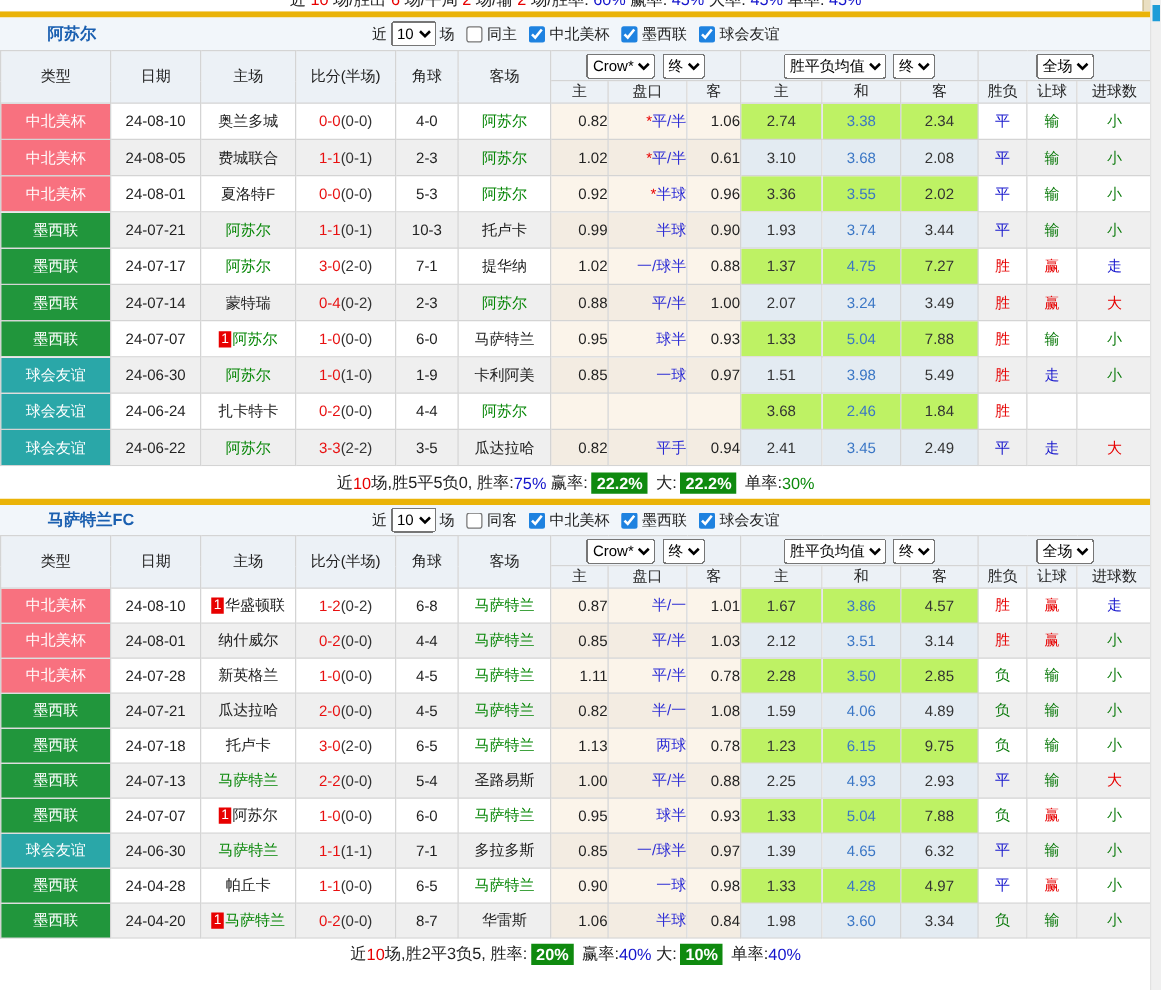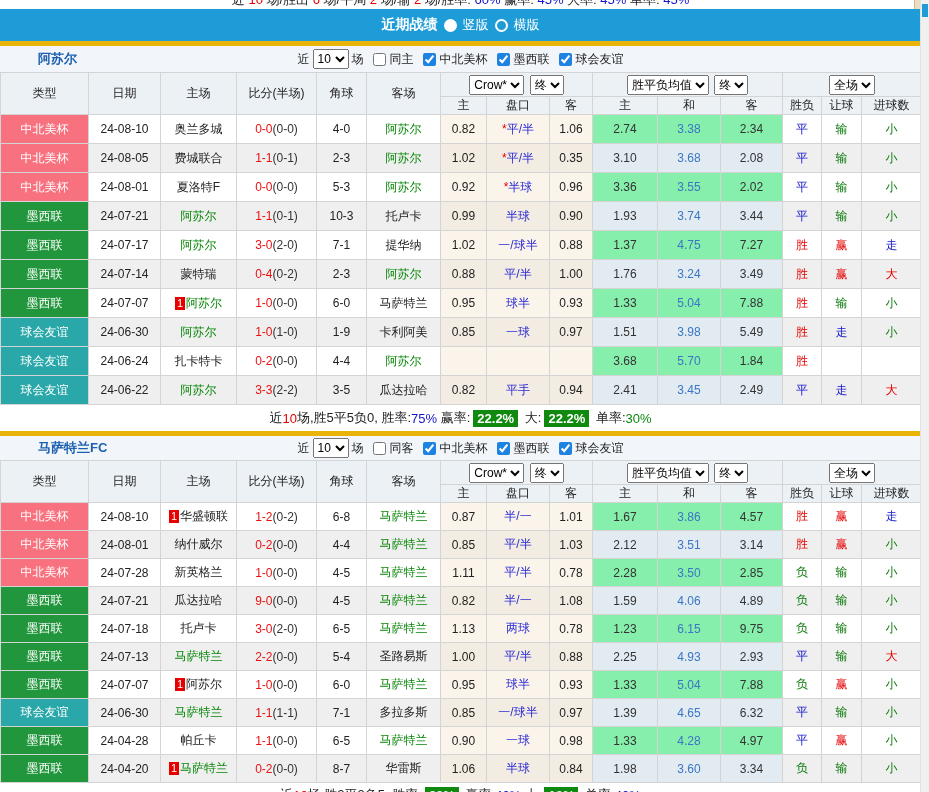--- a/index.html
+++ b/index.html
@@ -28,22 +28,22 @@
   .filters select{font-size:12px;height:20px;}
   .filters input[type=checkbox]{width:13px;height:13px;accent-color:#1E82E0;margin:0 1px 0 6px;vertical-align:middle;}
   
   table{border-collapse:collapse;table-layout:fixed;width:921px;}
   td,th{border:1px solid #D4D4D4;text-align:center;font-weight:normal;padding:0;overflow:hidden;white-space:nowrap;}
   thead th{background:#ECF1F6;}
   thead .gh{height:24px;} thead .sh{height:16px;}
   thead select{font-size:12px;height:20px;margin:0 1px;}
   .t1 tbody tr{height:29px;} .t2 tbody tr{height:28px;}
   tbody tr:nth-child(even){background:#EFEFEF;}
-  td.cream{background:#FBF4EA;} tbody tr:nth-child(even) td.cream{background:#F3ECE2;}
-  td.sky{background:#86efac;color:#333;} tbody tr:nth-child(even) td.sky{background:#E3EBF2;}
+  td.cream{background:#FBF4EA;text-align:right;} tbody tr:nth-child(even) td.cream{background:#F3ECE2;}
+  td.sky{background:#bef264;color:#333;} tbody tr:nth-child(even) td.sky{background:#E3EBF2;}
   td.sky.mid{color:#3A76C5;}
   td.lg{color:#fff;}
   .lg-concacaf{background:#F8717F;} .lg-mex{background:#21963C;} .lg-friendly{background:#2AA7A8;}
   tbody tr:nth-child(even) td.lg-concacaf{background:#F8717F;}
   tbody tr:nth-child(even) td.lg-mex{background:#21963C;}
   tbody tr:nth-child(even) td.lg-friendly{background:#2AA7A8;}
   .tm-g{color:#068606;}
   .sc-r{color:#E81010;} .sc-h{color:#333;}
   .num-badge{display:inline-block;background:#E80000;color:#fff;font-size:11px;line-height:13px;height:13px;padding:0 2px;margin-right:1px;vertical-align:middle;}
   .star{color:#E80000;} .hand{color:#2B2BD5;}
@@ -58,27 +58,20 @@
 </head>
 <body>
 
 <div class="content">
 
   <div class="top-strip">
     <div class="top-line"><span class="seg-k">近 </span><span class="seg-r">10</span><span class="seg-k"> 场/胜出 </span><span class="seg-r">6</span><span class="seg-k"> 场/平局 </span><span class="seg-r">2</span><span class="seg-k"> 场/输 </span><span class="seg-r">2</span><span class="seg-k"> 场/胜率: </span><span class="seg-b">60%</span><span class="seg-k"> 赢率: </span><span class="seg-b">45%</span><span class="seg-k"> 大率: </span><span class="seg-b">45%</span><span class="seg-k"> 单率: </span><span class="seg-b">45%</span></div>
     <div class="top-frag"></div>
   </div>
 
-  <div class="title-bar">
-    <span class="ttl">近期战绩</span>
-    <span class="radio sel"></span>
-    <span class="radio-lbl">竖版</span>
-    <span class="radio"></span>
-    <span class="radio-lbl">横版</span>
-  </div>
 
   <div class="team-section">
     <div class="team-bar tb1">
       <span class="team-name">阿苏尔</span>
       <div class="filters">
         <span>近</span>
         <select><option>10</option></select>
         <span>场</span>
         <input type="checkbox" style="">
         <span>同主</span>
@@ -160,21 +153,21 @@
           </tr>
           <tr>
             <td class="lg lg-concacaf">中北美杯</td>
             <td>24-08-05</td>
             <td><span>费城联合</span></td>
             <td><span class="sc-r">1-1</span><span class="sc-h">(0-1)</span></td>
             <td>2-3</td>
             <td><span class="tm-g">阿苏尔</span></td>
             <td class="cream">1.02</td>
             <td class="cream"><span class="star">*</span><span class="hand">平/半</span></td>
-            <td class="cream">0.35</td>
+            <td class="cream">0.61</td>
             <td class="sky">3.10</td>
             <td class="sky mid">3.68</td>
             <td class="sky">2.08</td>
             <td class="v-blue">平</td>
             <td class="v-green">输</td>
             <td class="v-green">小</td>
           </tr>
           <tr>
             <td class="lg lg-concacaf">中北美杯</td>
             <td>24-08-01</td>
@@ -229,21 +222,21 @@
           <tr>
             <td class="lg lg-mex">墨西联</td>
             <td>24-07-14</td>
             <td><span>蒙特瑞</span></td>
             <td><span class="sc-r">0-4</span><span class="sc-h">(0-2)</span></td>
             <td>2-3</td>
             <td><span class="tm-g">阿苏尔</span></td>
             <td class="cream">0.88</td>
             <td class="cream"><span class="hand">平/半</span></td>
             <td class="cream">1.00</td>
-            <td class="sky">1.76</td>
+            <td class="sky">2.07</td>
             <td class="sky mid">3.24</td>
             <td class="sky">3.49</td>
             <td class="v-red">胜</td>
             <td class="v-red">赢</td>
             <td class="v-red">大</td>
           </tr>
           <tr>
             <td class="lg lg-mex">墨西联</td>
             <td>24-07-07</td>
             <td><span class="num-badge">1</span><span class="tm-g">阿苏尔</span></td>
@@ -281,21 +274,21 @@
             <td class="lg lg-friendly">球会友谊</td>
             <td>24-06-24</td>
             <td><span>扎卡特卡</span></td>
             <td><span class="sc-r">0-2</span><span class="sc-h">(0-0)</span></td>
             <td>4-4</td>
             <td><span class="tm-g">阿苏尔</span></td>
             <td class="cream"></td>
             <td class="cream"></td>
             <td class="cream"></td>
             <td class="sky">3.68</td>
-            <td class="sky mid">5.70</td>
+            <td class="sky mid">2.46</td>
             <td class="sky">1.84</td>
             <td class="v-red">胜</td>
             <td></td>
             <td></td>
           </tr>
           <tr>
             <td class="lg lg-friendly">球会友谊</td>
             <td>24-06-22</td>
             <td><span class="tm-g">阿苏尔</span></td>
             <td><span class="sc-r">3-3</span><span class="sc-h">(2-2)</span></td>
@@ -443,21 +436,21 @@
             <td class="sky mid">3.50</td>
             <td class="sky">2.85</td>
             <td class="v-green">负</td>
             <td class="v-green">输</td>
             <td class="v-green">小</td>
           </tr>
           <tr>
             <td class="lg lg-mex">墨西联</td>
             <td>24-07-21</td>
             <td><span>瓜达拉哈</span></td>
-            <td><span class="sc-r">9-0</span><span class="sc-h">(0-0)</span></td>
+            <td><span class="sc-r">2-0</span><span class="sc-h">(0-0)</span></td>
             <td>4-5</td>
             <td><span class="tm-g">马萨特兰</span></td>
             <td class="cream">0.82</td>
             <td class="cream"><span class="hand">半/一</span></td>
             <td class="cream">1.08</td>
             <td class="sky">1.59</td>
             <td class="sky mid">4.06</td>
             <td class="sky">4.89</td>
             <td class="v-green">负</td>
             <td class="v-green">输</td>

